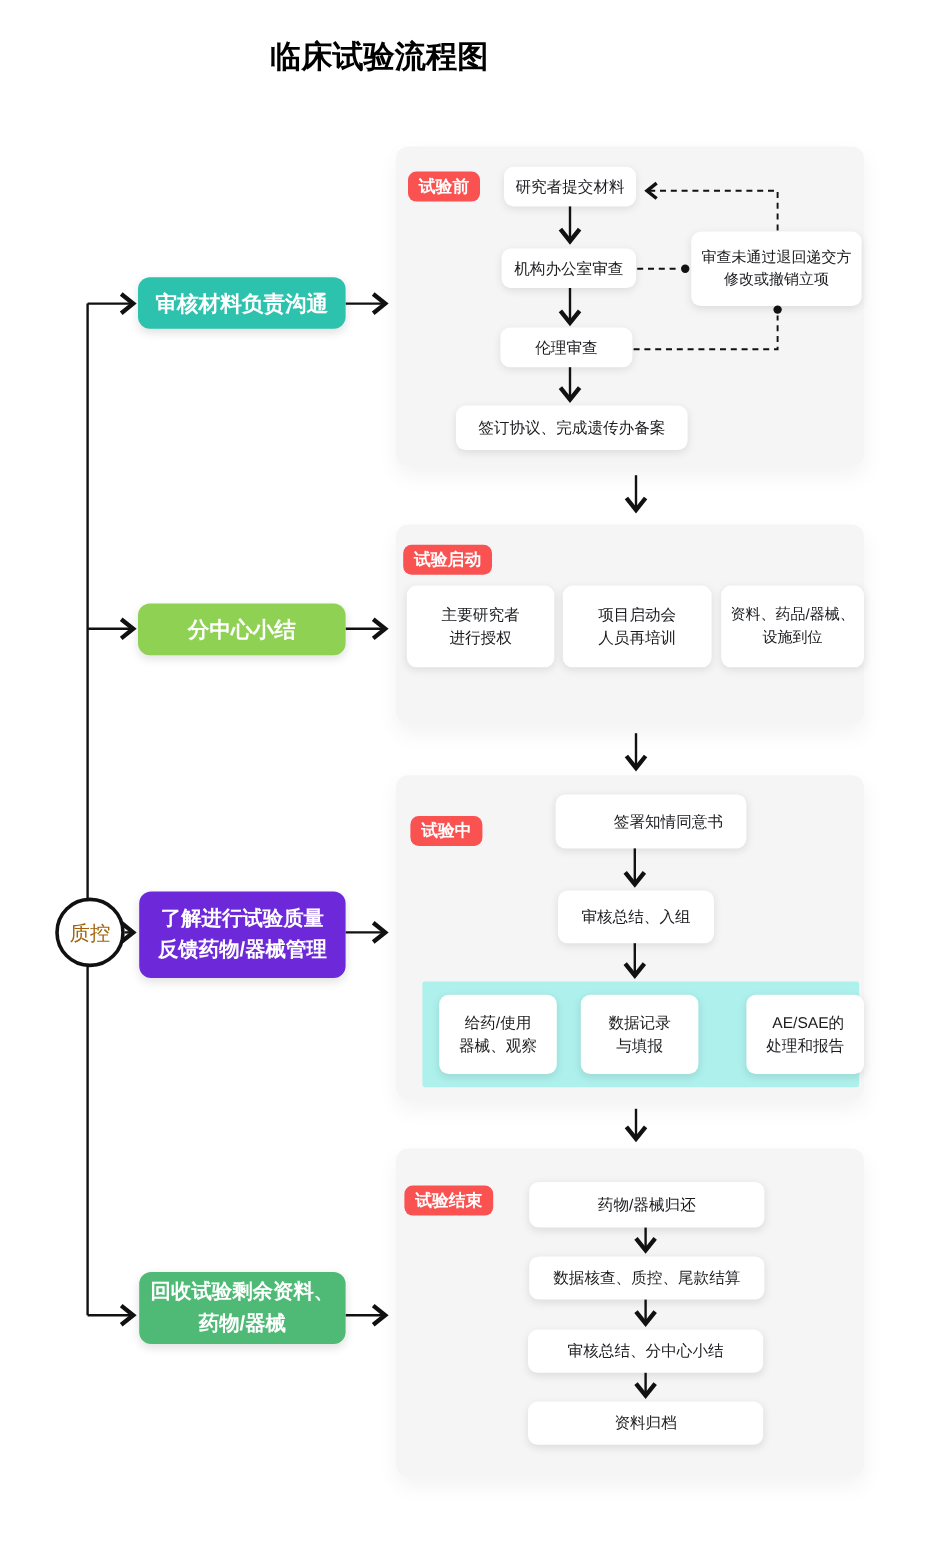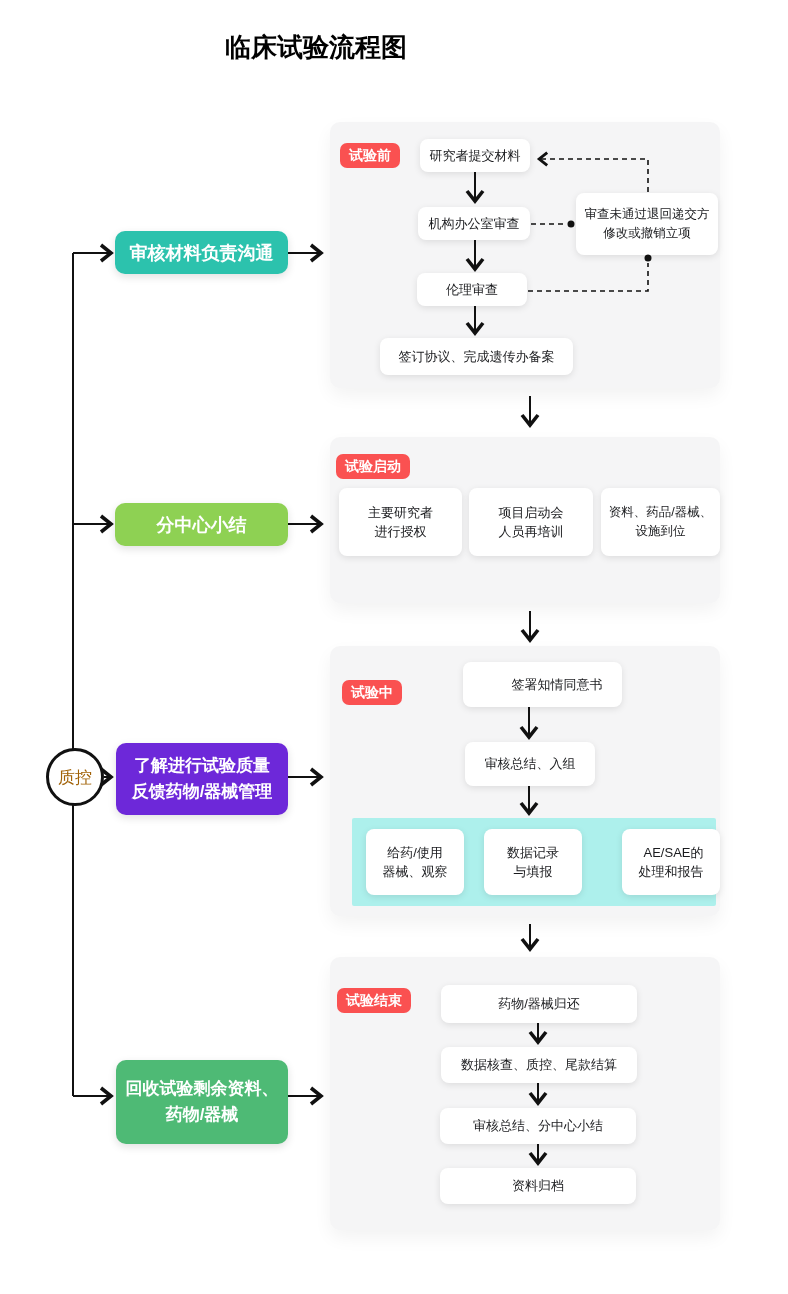--- a/index.html
+++ b/index.html
@@ -69,21 +69,21 @@
     <circle cx="571" cy="224" r="3.5" fill="#111"></circle>
     <circle cx="648" cy="258" r="3.5" fill="#111"></circle>
   </svg>
 
   <div class="qc">质控</div>
 
   <div class="action one-line" style="left: 115px; top: 231px; width: 173px; height: 43px; background-color: rgb(44, 194, 173);">审核材料负责沟通</div>
   <div class="action one-line" style="left: 115px; top: 503px; width: 173px; height: 43px; background-color: rgb(142, 209, 83);">分中心小结</div>
   <div class="action two-line" style="left: 116px; top: 743px; width: 172px; height: 72px; background-color: #6d28d9;">了解进行试验质量
 反馈药物/器械管理</div>
-  <div class="action two-line" style="left: 116px; top: 1060px; width: 172px; height: 84px; background-color: rgb(78, 186, 117);">回收试验剩余资料、
+  <div class="action two-line" style="left: 116px; top: 1060px; width: 172px; height: 60px; background-color: rgb(78, 186, 117);">回收试验剩余资料、
 药物/器械</div>
 
   <section class="panel" style="top:122px;height:266px;">
     <span class="tag" style="left:10px;top:21px;">试验前</span>
     <div class="node" style="left:90px;top:17px;width:110px;height:33px;">研究者提交材料</div>
     <div class="node" style="left:88px;top:85px;width:112px;height:33px;">机构办公室审查</div>
     <div class="node" style="left:87px;top:151px;width:110px;height:33px;">伦理审查</div>
     <div class="node" style="left:50px;top:216px;width:193px;height:37px;">签订协议、完成遗传办备案</div>
     <div class="node small" style="left:246px;top:71px;width:142px;height:62px;">审查未通过退回递交方
 修改或撤销立项</div>

